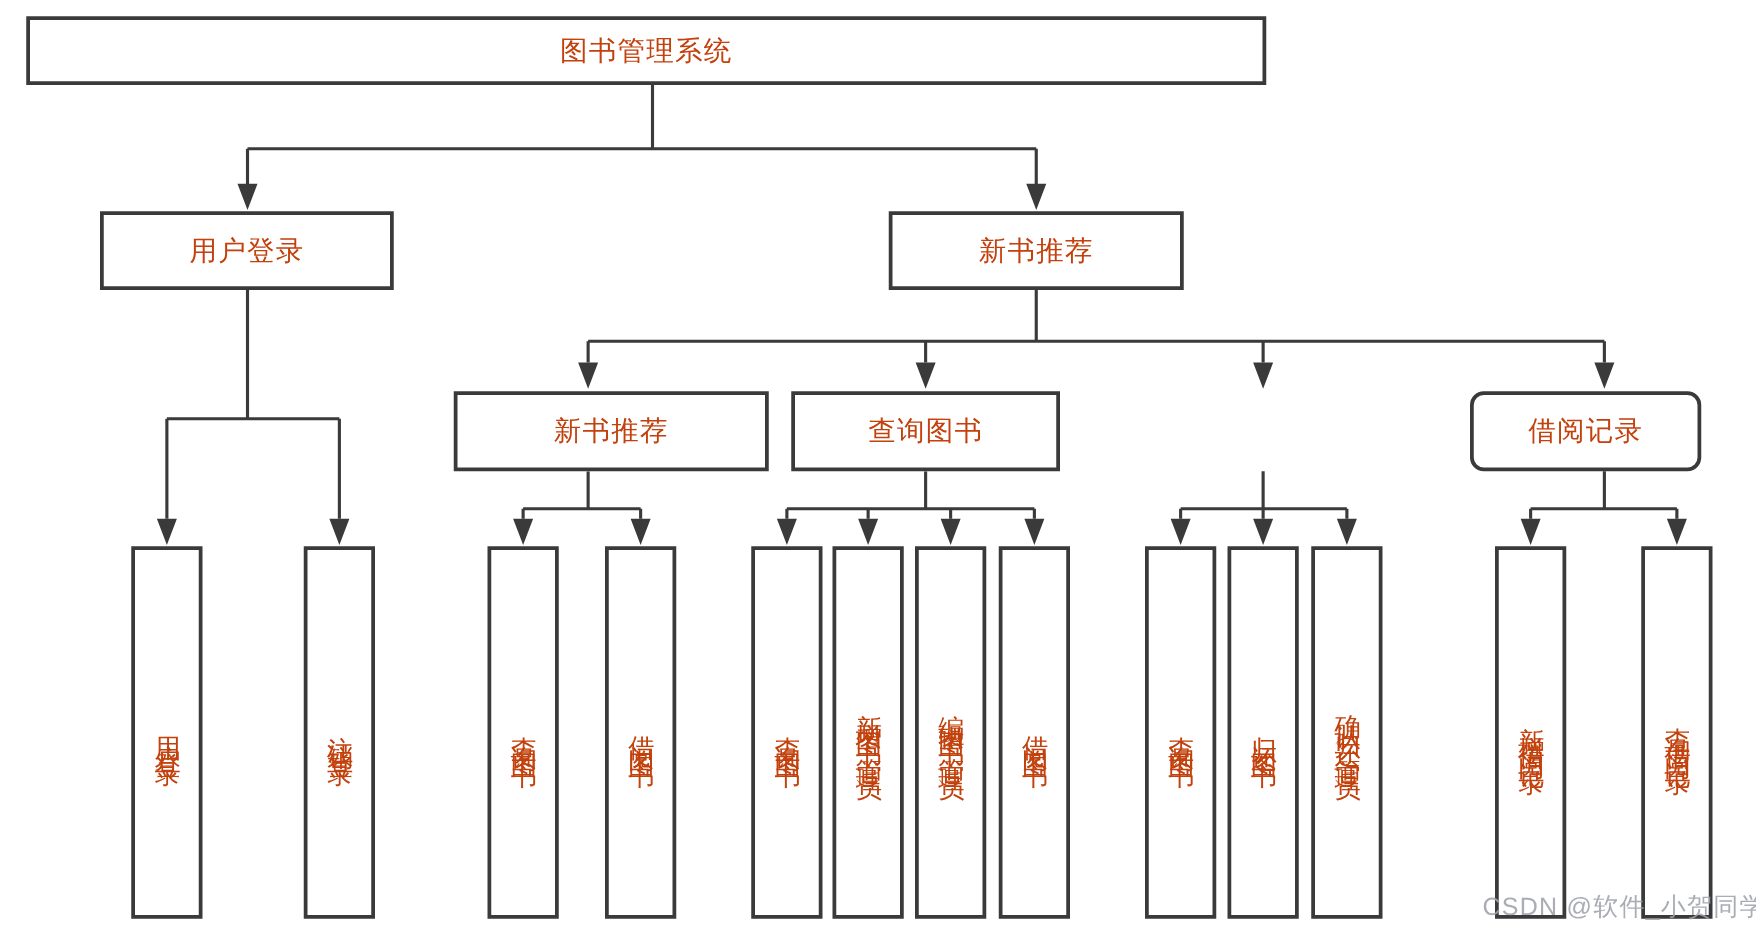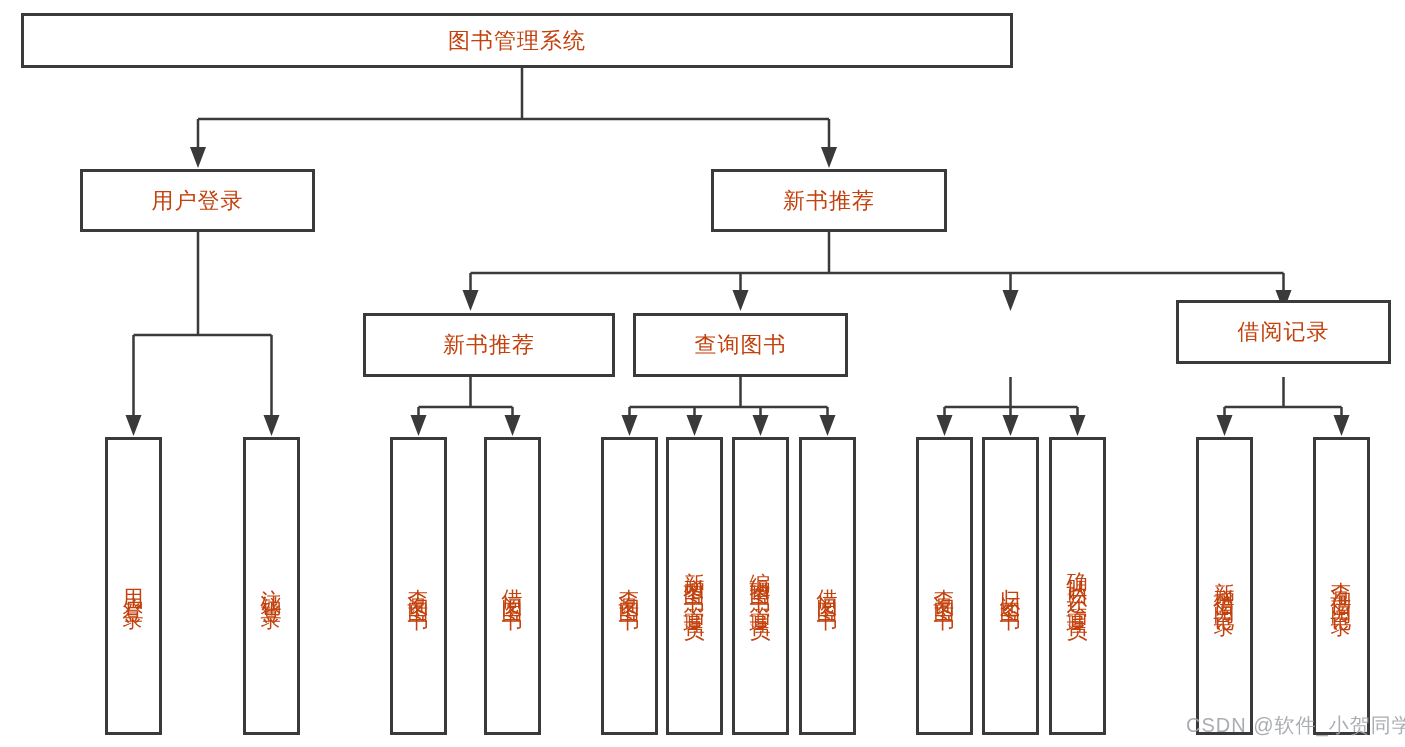--- a/index.html
+++ b/index.html
@@ -117,21 +117,21 @@
   <div class="node h" style="left:711px; top:169px; width:236px; height:63px;">
     <span class="lbl">新书推荐</span>
   </div>
 
   <div class="node h" style="left:363px; top:313px; width:252px; height:64px;">
     <span class="lbl">新书推荐</span>
   </div>
   <div class="node h" style="left:633px; top:313px; width:215px; height:64px;">
     <span class="lbl">查询图书</span>
   </div>
-  <div class="node h" style="left:1176px; top:300px; width:215px; height:64px;">
+  <div class="node h" style="left:1176px; top:313px; width:185px; height:64px;border-radius:11px;">
     <span class="lbl">借阅记录</span>
   </div>
 
   <div class="node v" style="left:105px; top:437px; width:57px; height:298px;">
     <span class="lbl">用户登录</span>
   </div>
   <div class="node v" style="left:243px; top:437px; width:57px; height:298px;">
     <span class="lbl">注销登录</span>
   </div>
 

